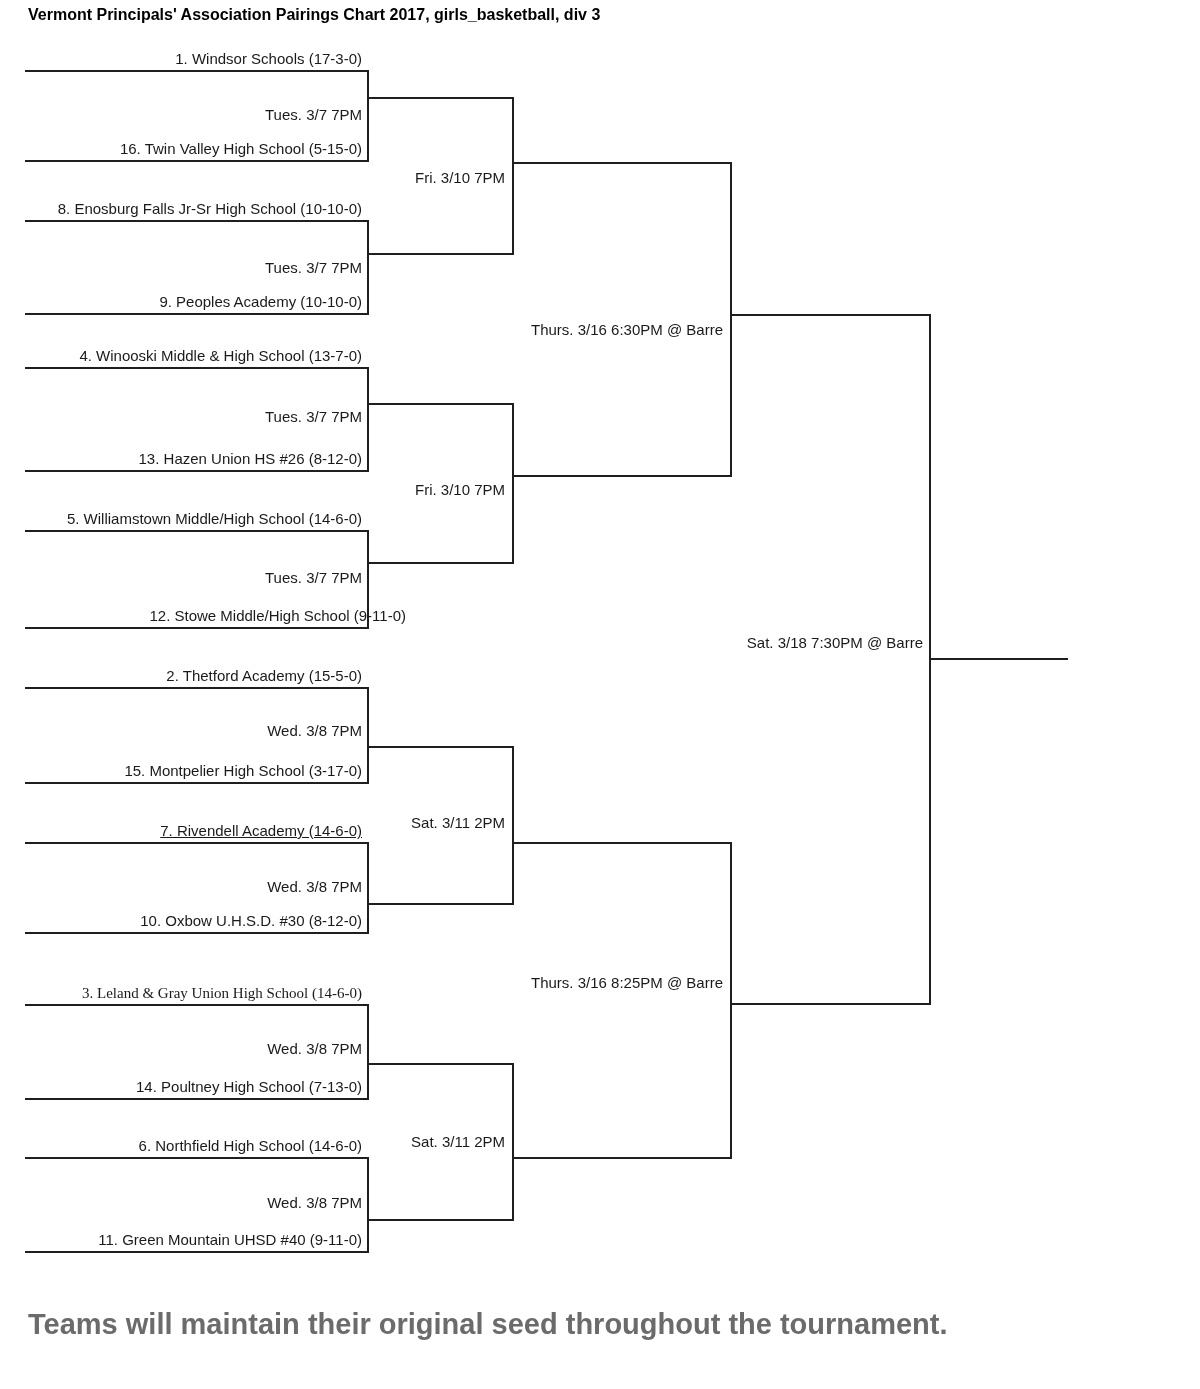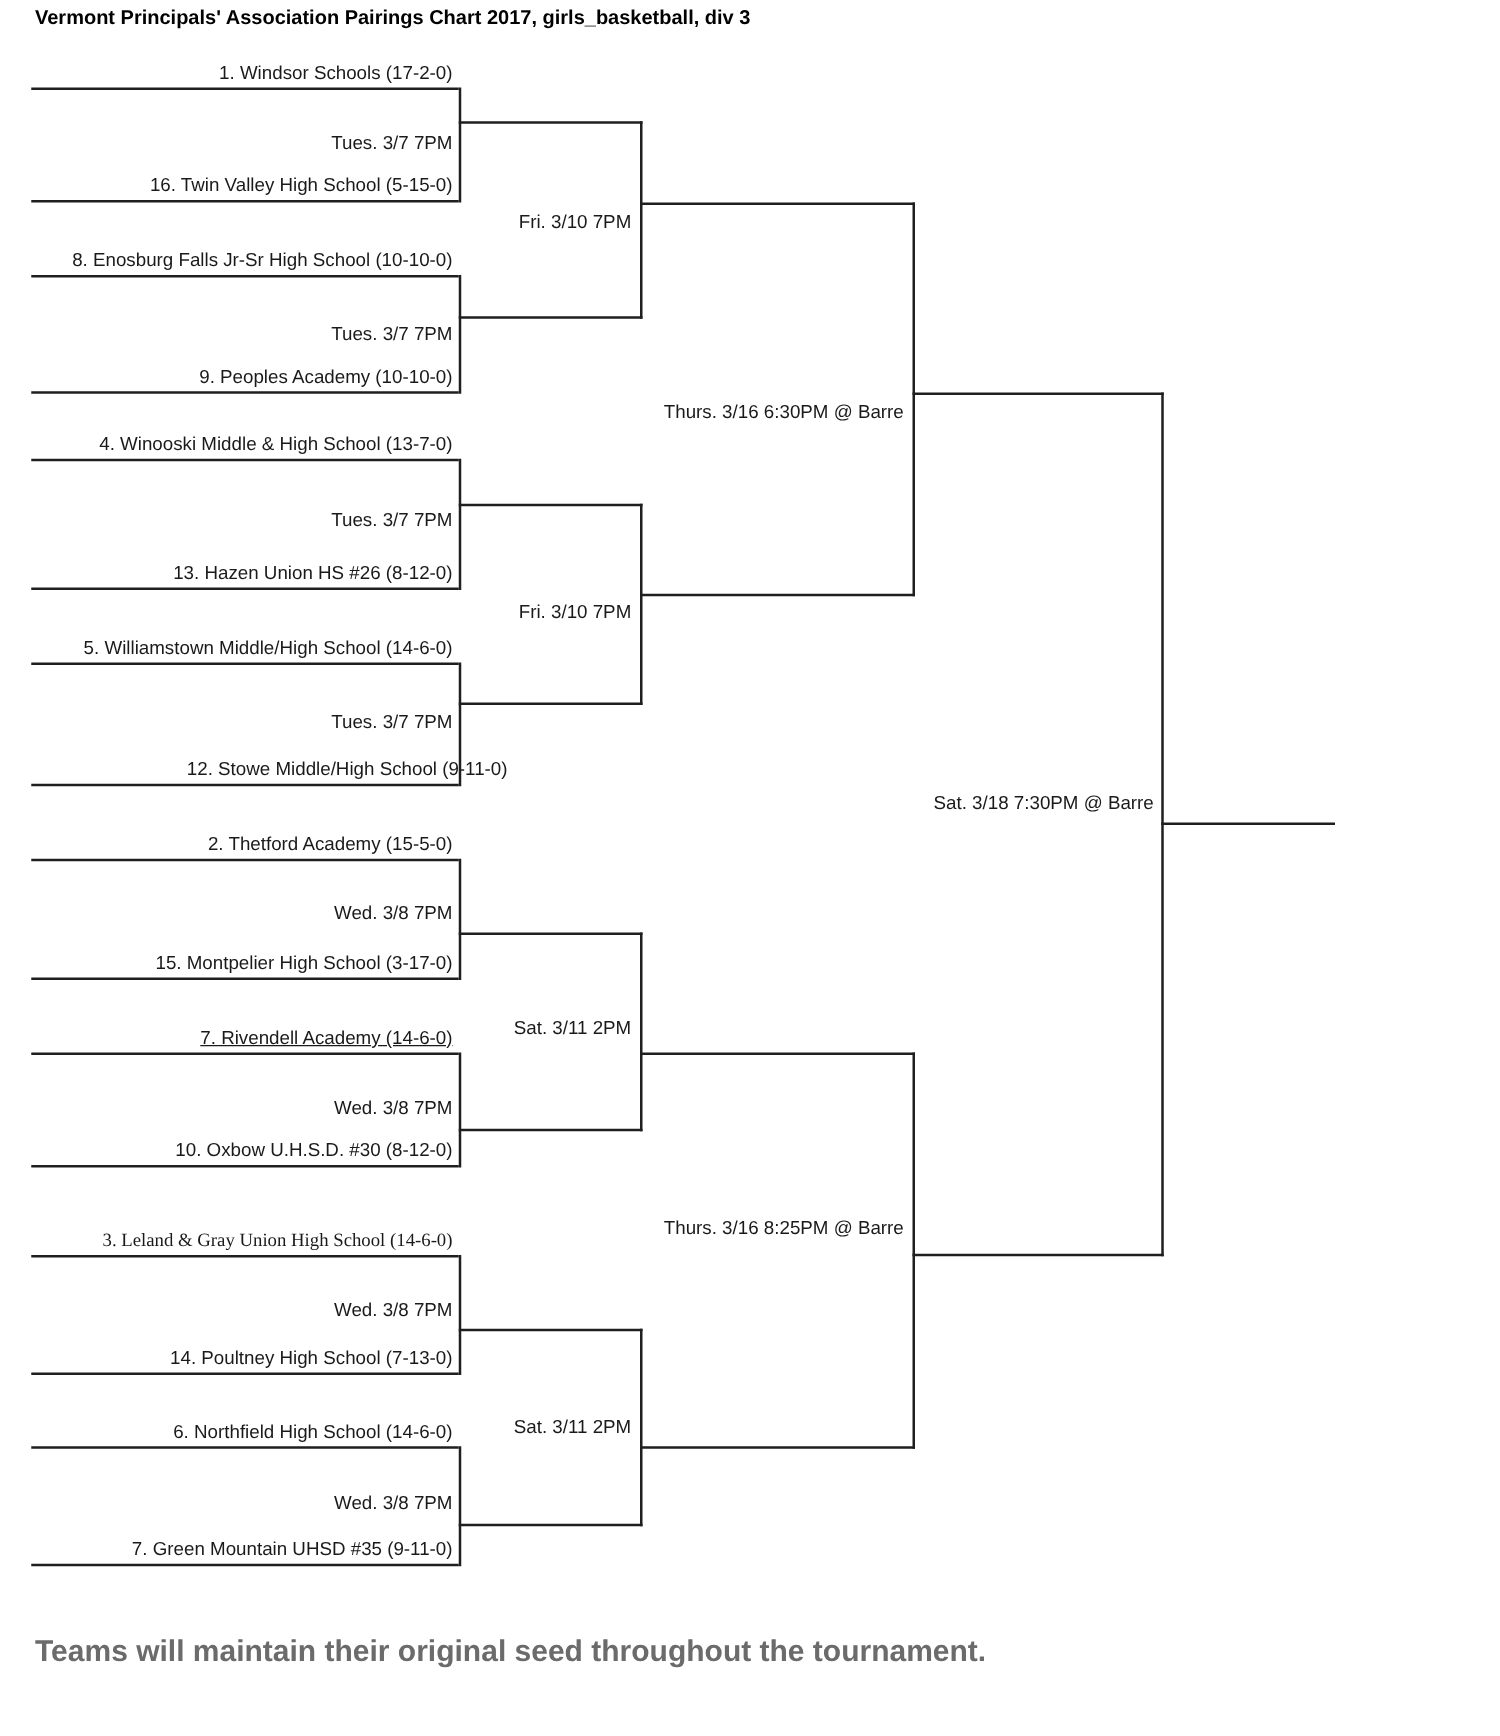--- a/index.html
+++ b/index.html
@@ -31,34 +31,34 @@
     position:absolute;
     left:28px;top:6px;
     font-size:16px;
     font-weight:bold;
     white-space:nowrap;
     color:#000000;
   }
   .footer{
     position:absolute;
     left:28px;top:1308px;
-    font-size:24px;
+    font-size:29px;
     font-weight:bold;
     white-space:nowrap;
     color:var(--muted);
   }
 </style>
 </head>
 <body>
 
 <div id="bracket">
 
   <div class="title">Vermont Principals' Association Pairings Chart 2017, girls_basketball, div 3</div>
 
-  <div class="lbl" style="right:838px;top:49px;">1. Windsor Schools (17-2-0)</div>
+  <div class="lbl" style="right:838px;top:49px;">1. Windsor Schools (17-3-0)</div>
   <div class="h" style="left:25px;top:70px;width:342px;"></div>
   <div class="lbl" style="right:838px;top:105px;">Tues. 3/7 7PM</div>
   <div class="lbl" style="right:838px;top:139px;text-align:center;">16. Twin Valley High School (5-15-0)</div>
   <div class="h" style="left:25px;top:160px;width:342px;"></div>
   <div class="v" style="left:367px;top:70px;height:92px;"></div>
   <div class="h" style="left:367px;top:97px;width:147px;"></div>
 
   <div class="lbl" style="right:838px;top:199px;">8. Enosburg Falls Jr-Sr High School (10-10-0)</div>
   <div class="h" style="left:25px;top:220px;width:342px;"></div>
   <div class="lbl" style="right:838px;top:258px;">Tues. 3/7 7PM</div>
@@ -103,21 +103,21 @@
   <div class="h" style="left:25px;top:1004px;width:342px;"></div>
   <div class="lbl" style="right:838px;top:1039px;">Wed. 3/8 7PM</div>
   <div class="lbl" style="right:838px;top:1077px;">14. Poultney High School (7-13-0)</div>
   <div class="h" style="left:25px;top:1098px;width:342px;"></div>
   <div class="v" style="left:367px;top:1004px;height:96px;"></div>
   <div class="h" style="left:367px;top:1063px;width:147px;"></div>
 
   <div class="lbl" style="right:838px;top:1136px;">6. Northfield High School (14-6-0)</div>
   <div class="h" style="left:25px;top:1157px;width:342px;"></div>
   <div class="lbl" style="right:838px;top:1193px;">Wed. 3/8 7PM</div>
-  <div class="lbl" style="right:838px;top:1230px;">7. Green Mountain UHSD #35 (9-11-0)</div>
+  <div class="lbl" style="right:838px;top:1230px;">11. Green Mountain UHSD #40 (9-11-0)</div>
   <div class="h" style="left:25px;top:1251px;width:342px;"></div>
   <div class="v" style="left:367px;top:1157px;height:96px;"></div>
   <div class="h" style="left:367px;top:1219px;width:147px;"></div>
 
   <div class="v" style="left:512px;top:97px;height:158px;"></div>
   <div class="lbl" style="right:695px;top:168px;">Fri. 3/10 7PM</div>
   <div class="h" style="left:512px;top:162px;width:220px;"></div>
 
   <div class="v" style="left:512px;top:403px;height:161px;"></div>
   <div class="lbl" style="right:695px;top:480px;">Fri. 3/10 7PM</div>

